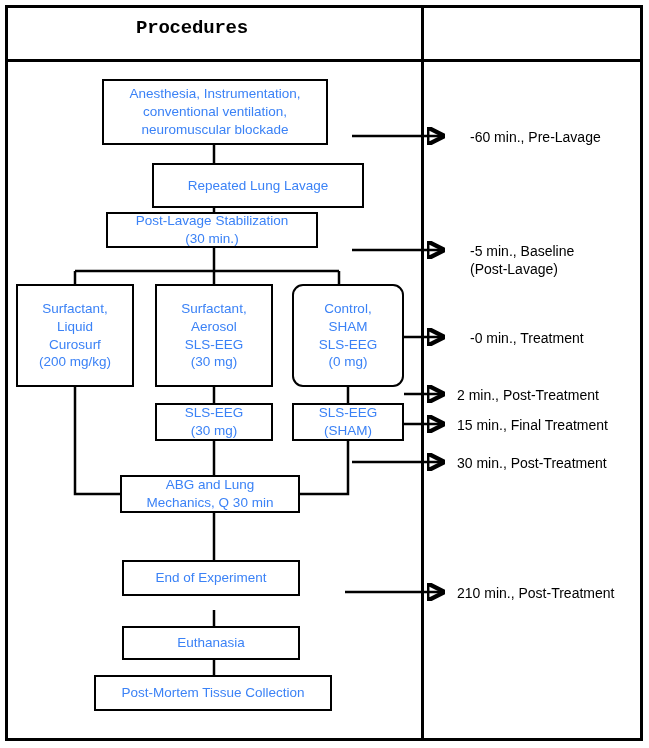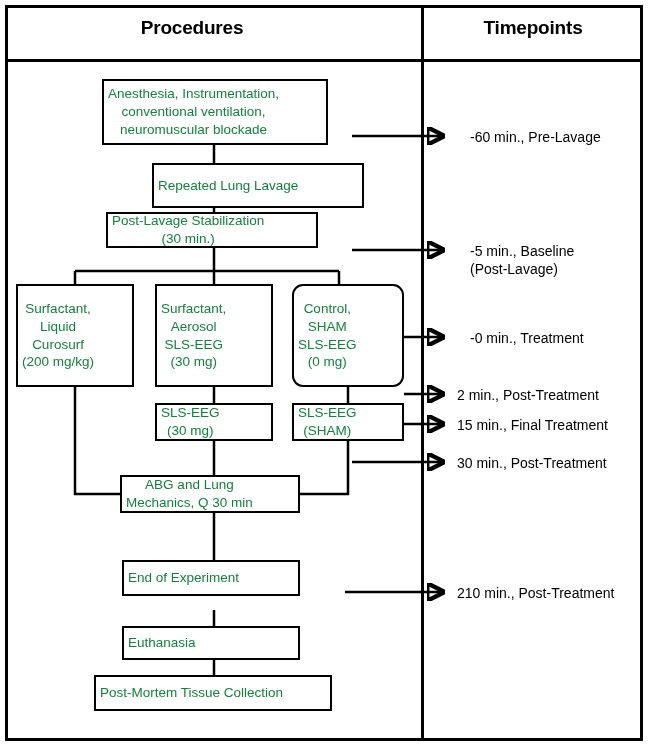--- a/index.html
+++ b/index.html
@@ -52,36 +52,36 @@
   
   .col-head {
     position: absolute;
     top: 17px;
     font-size: 19px;
     font-weight: bold;
     color: #000;
     text-align: center;
     letter-spacing: -0.2px;
   }
-  #head-procedures { left: 8px; width: 368px; }
+  #head-procedures { left: 8px; width: 368px; font-family: Liberation Mono, monospace; }
   #head-timepoints { left: 425px; width: 216px; }
 
   
   .node {
     position: absolute;
     border: 2.5px solid #000;
     background: #fff;
     box-sizing: border-box;
     display: flex;
     align-items: center;
-    justify-content: flex-start;
+    justify-content: center;
     text-align: center;
     font-size: 13.5px;
     line-height: 1.33;
-    color: #15803d;
+    color: #3b82f6;
     z-index: 3;
   }
   .node span { display: block; padding: 0 4px; }
 
   
   .tp {
     position: absolute;
     font-size: 14px;
     color: #000;
     line-height: 1.3;
@@ -108,21 +108,20 @@
 <body>
 
 <div id="page">
 
   <div class="frame"></div>
   <div class="header-rule"></div>
   <div class="col-divider-head"></div>
   <div class="col-divider-body"></div>
 
   <div class="col-head" id="head-procedures">Procedures</div>
-  <div class="col-head" id="head-timepoints">Timepoints</div>
 
   <svg id="wires" viewBox="0 0 649 748" xmlns="http://www.w3.org/2000/svg">
     <defs>
       <marker id="ah" viewBox="0 0 10 10" refX="9" refY="5" markerWidth="7" markerHeight="7" orient="auto-start-reverse">
         <path d="M 0 0 L 10 5 L 0 10 z" fill="#000" stroke="none"></path>
       </marker>
     </defs>
 
     <line x1="214" y1="145" x2="214" y2="163"></line>
     <line x1="214" y1="198" x2="214" y2="212"></line>

